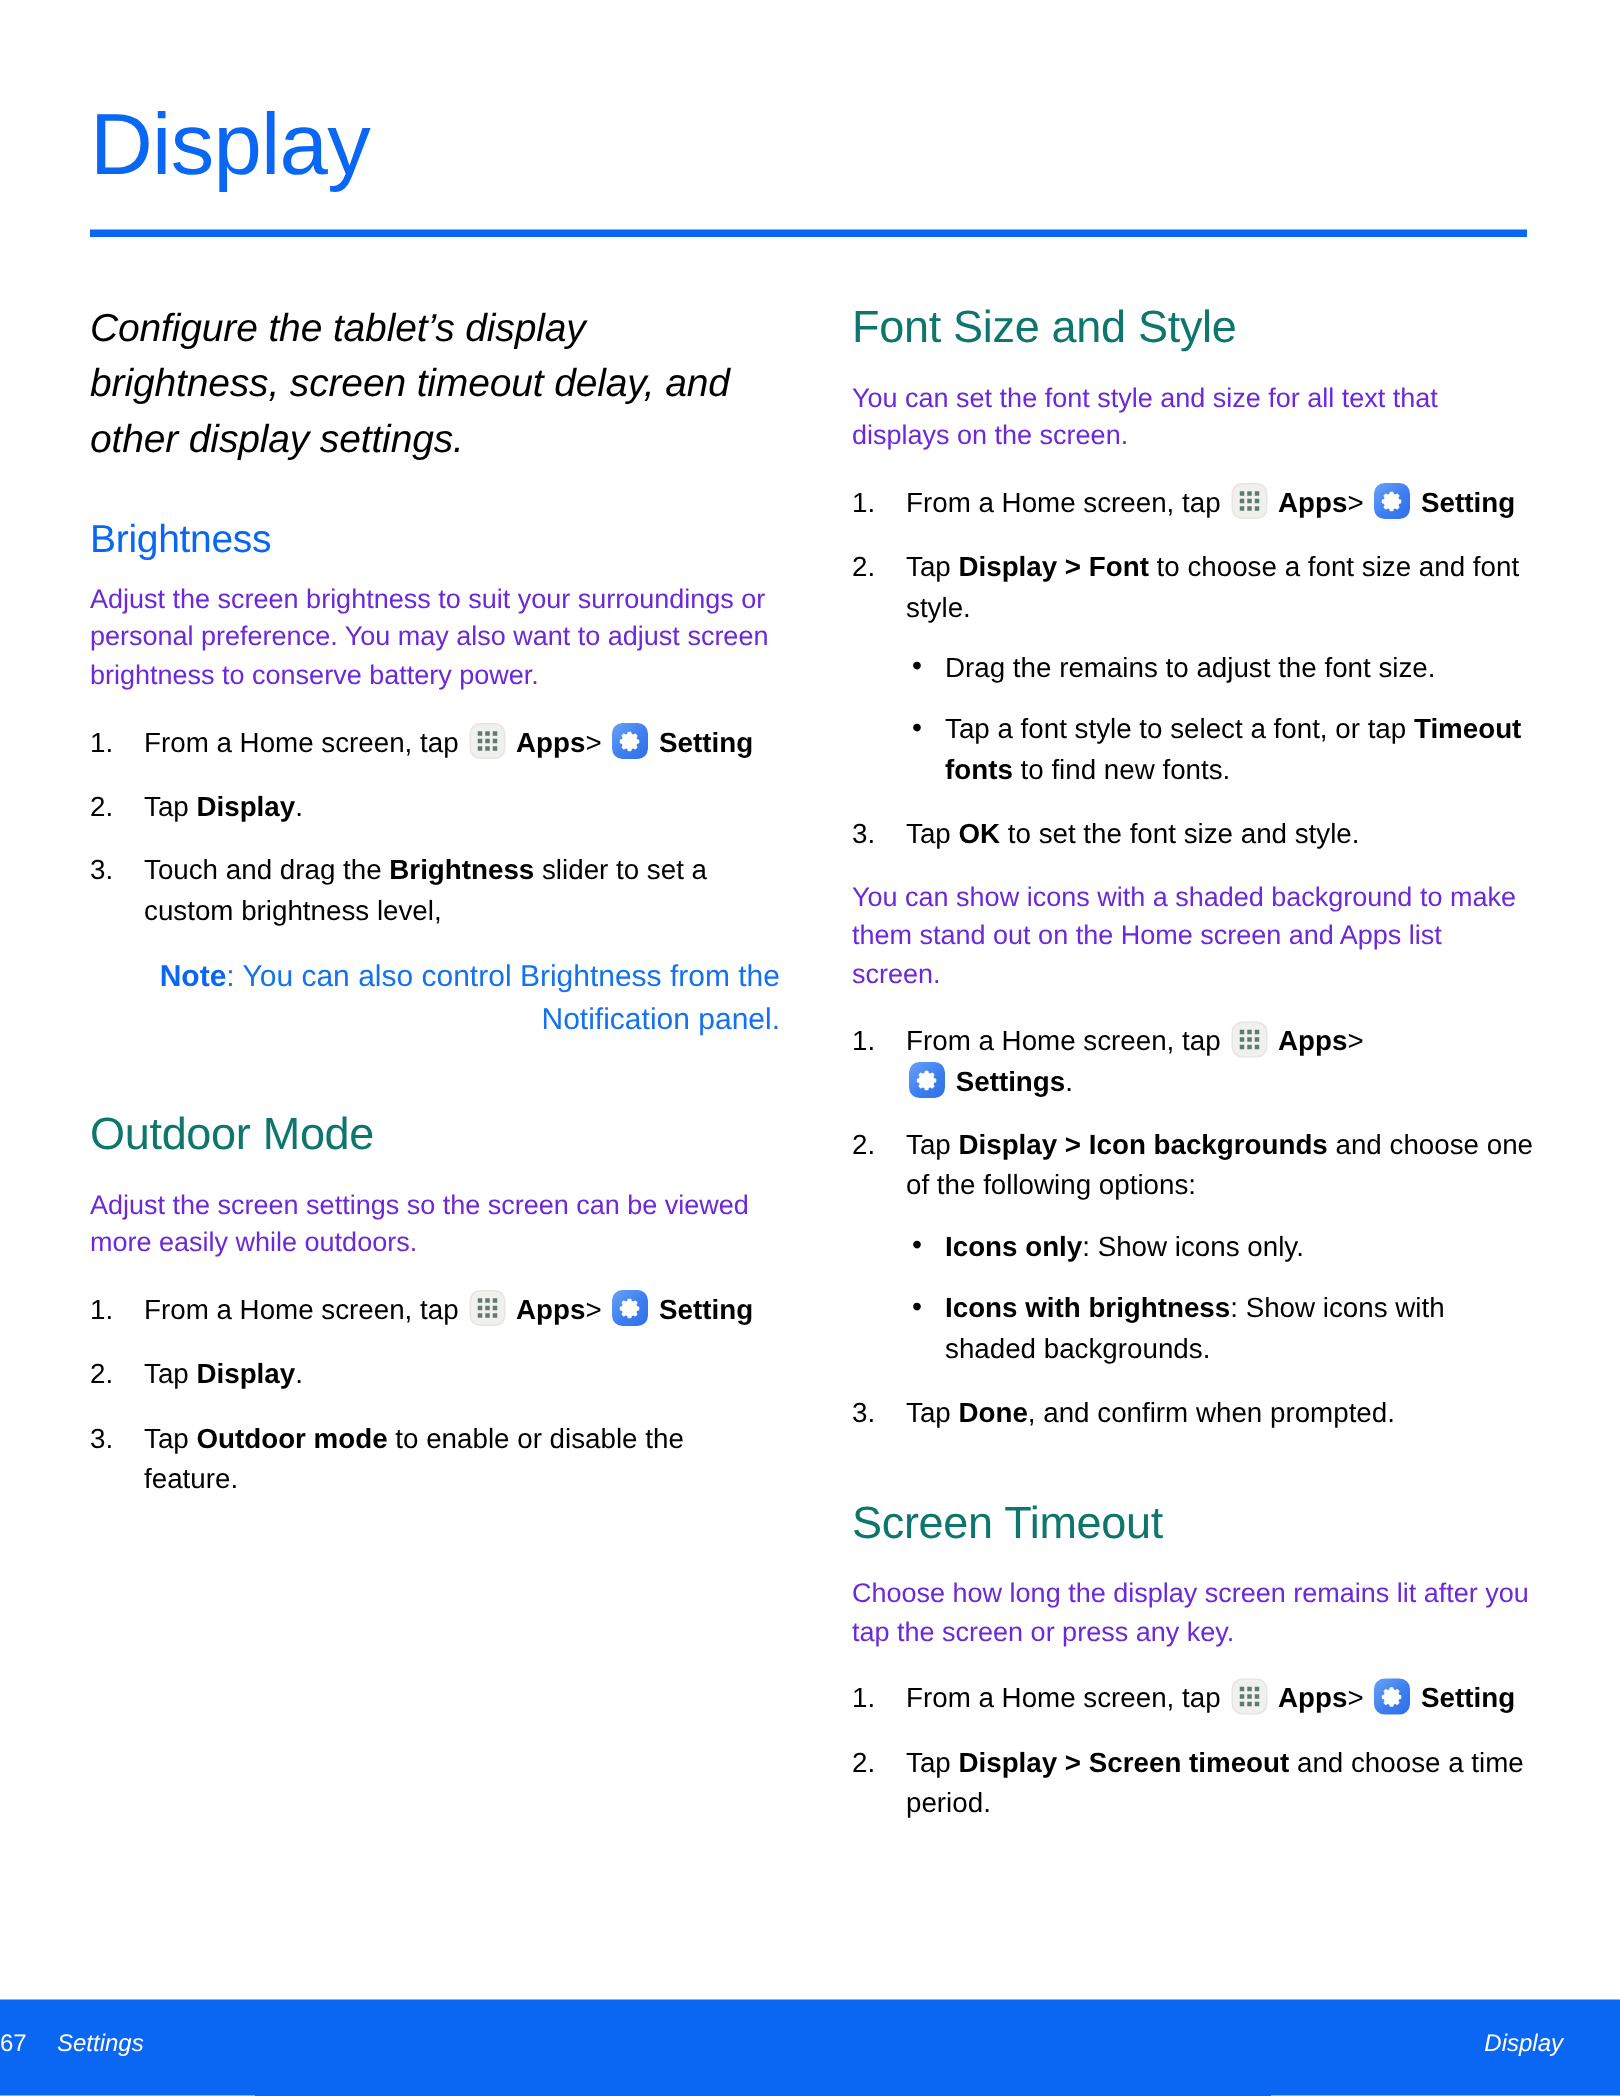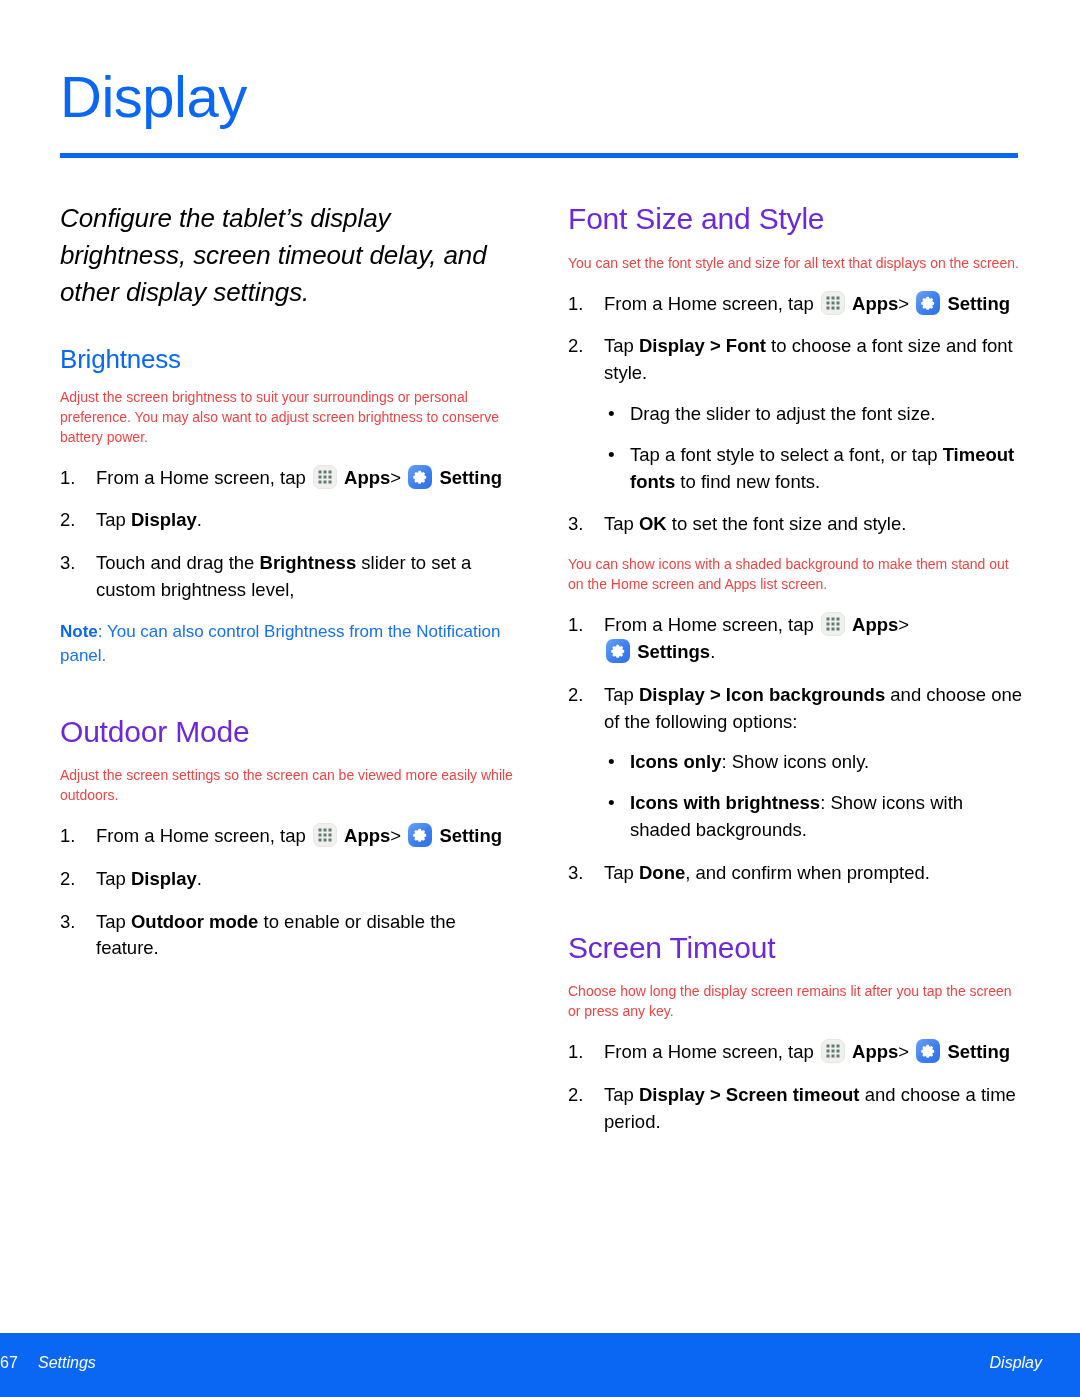--- a/index.html
+++ b/index.html
@@ -42,21 +42,21 @@
     position: absolute;
     top: 0;
   }
   #col-left  { left: 60px;  width: 460px; }
   #col-right { left: 568px; width: 455px; }
 
   
   h1.sec {
     font-size: 30px;
     font-weight: 400;
-    color: #6d28d9;
+    color: #0f766e;
     margin: 0 0 16px 0;
     line-height: 1.15;
     letter-spacing: -0.2px;
   }
   h2.sub {
     font-size: 26px;
     font-weight: 400;
     color: #0a67f3;
     margin: 0 0 12px 0;
     line-height: 1.15;
@@ -66,30 +66,31 @@
   .intro {
     font-size: 26px;
     font-style: italic;
     color: #000000;
     line-height: 1.42;
     margin: 0 0 34px 0;
     letter-spacing: -0.1px;
   }
 
   p.body {
-    font-size: 14px;
+    font-size: 18px;
     line-height: 1.43;
     margin: 0 0 18px 0;
-    color: #ef4444;
+    color: #6d28d9;
   }
   p.note {
-    font-size: 17px;
+    font-size: 20px;
     line-height: 1.43;
     color: #1572ef;
     margin: 14px 0 0 0;
+    text-align: right;
   }
   p.note b { color: #0a67f3; }
 
   
   ol.steps {
     list-style: none;
     margin: 0; padding: 0;
   }
   ol.steps > li {
     position: relative;
@@ -277,21 +278,21 @@
             </span></span>
         <b>Apps</b><span>&gt;</span>
         <span class="icon icon-settings"><svg width="15" height="15" viewBox="0 0 24 24">
               <path fill="#ffffff" d="M12 8.2a3.8 3.8 0 100 7.6 3.8 3.8 0 000-7.6zm9.1 2.2l-1.5-.3a7.7 7.7 0 00-.7-1.7l.9-1.3a1 1 0 00-.1-1.3l-1.5-1.5a1 1 0 00-1.3-.1l-1.3.9a7.7 7.7 0 00-1.7-.7l-.3-1.5a1 1 0 00-1-.8h-2.2a1 1 0 00-1 .8l-.3 1.5a7.7 7.7 0 00-1.7.7l-1.3-.9a1 1 0 00-1.3.1L3.3 5.8a1 1 0 00-.1 1.3l.9 1.3a7.7 7.7 0 00-.7 1.7l-1.5.3a1 1 0 00-.8 1v2.2a1 1 0 00.8 1l1.5.3c.17.6.4 1.17.7 1.7l-.9 1.3a1 1 0 00.1 1.3l1.5 1.5a1 1 0 001.3.1l1.3-.9c.53.3 1.1.53 1.7.7l.3 1.5a1 1 0 001 .8h2.2a1 1 0 001-.8l.3-1.5c.6-.17 1.17-.4 1.7-.7l1.3.9a1 1 0 001.3-.1l1.5-1.5a1 1 0 00.1-1.3l-.9-1.3c.3-.53.53-1.1.7-1.7l1.5-.3a1 1 0 00.8-1v-2.2a1 1 0 00-.8-1z"></path>
             </svg></span>
         <b>Setting</b>
       </li>
       <li>
         <span class="num">2.</span><span>Tap </span><b>Display &gt; Font</b><span> to choose a font size and font style.</span>
         <ul class="bullets sub-indent">
-          <li><span class="dot">•</span><span>Drag the slider to adjust the font size.</span></li>
+          <li><span class="dot">•</span><span>Drag the remains to adjust the font size.</span></li>
           <li><span class="dot">•</span><span>Tap a font style to select a font, or tap </span><b>Timeout fonts</b><span> to find new fonts.</span></li>
         </ul>
       </li>
       <li>
         <span class="num">3.</span><span>Tap </span><b>OK</b><span> to set the font size and style.</span>
       </li>
     </ol>
 
     <p class="body">You can show icons with a shaded background to make them stand out on the Home screen and Apps list screen.</p>
 

